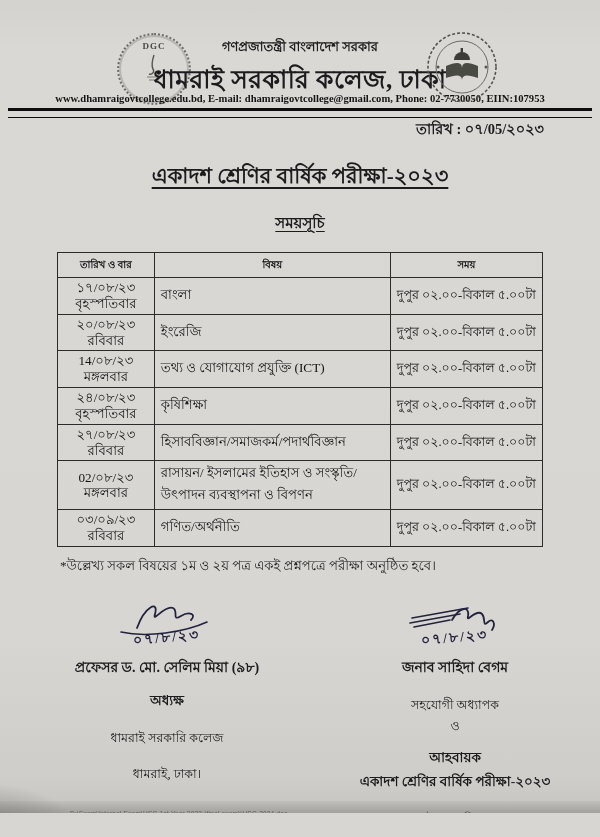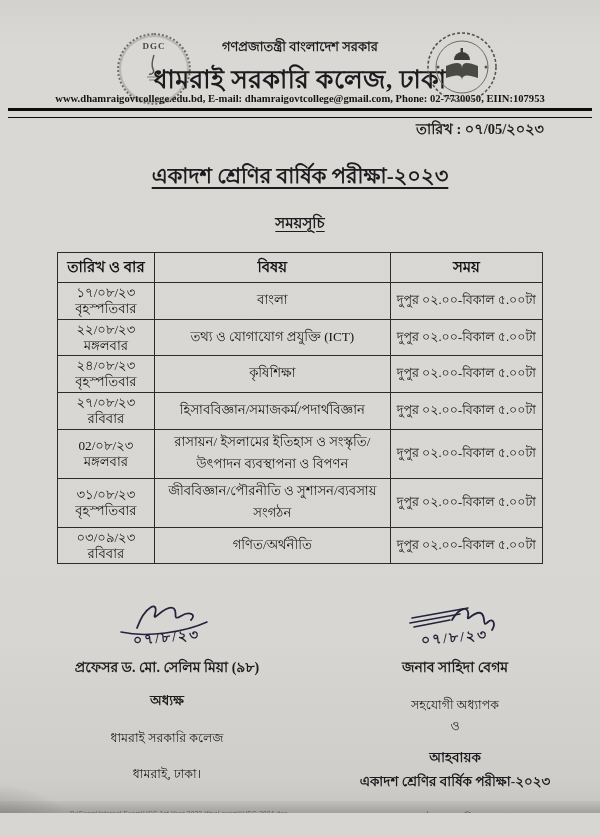--- a/index.html
+++ b/index.html
@@ -31,23 +31,23 @@
   .seal-right{position:absolute;left:424px;top:30px;width:76px;height:74px;}
   
   .doc-title{position:absolute;top:160px;left:0;width:100%;text-align:center;font-size:21px;font-weight:bold;}
   .doc-title span{text-decoration:underline;text-underline-offset:4px;}
   .doc-subtitle{position:absolute;top:211px;left:0;width:100%;text-align:center;font-size:15px;font-weight:bold;}
   .doc-subtitle span{text-decoration:underline;text-underline-offset:3px;}
   
   table.schedule{position:absolute;top:252px;left:57px;width:486px;border-collapse:collapse;
     font-size:13.2px;color:#141416;}
   table.schedule th, table.schedule td{border:1.4px solid #2b2b2c;padding:2px 6px;}
-  table.schedule th{font-weight:bold;text-align:center;height:20px;font-size:15px;margin-top:8px;}
+  table.schedule th{font-weight:bold;text-align:center;height:20px;font-size:10px;margin-top:8px;}
   td.c-date{width:88px;text-align:center;line-height:1.2;height:31px;}
-  td.c-subj{width:252px;text-align:center;padding-left:9px;}
+  td.c-subj{width:252px;text-align:left;padding-left:9px;}
   td.c-time{width:138px;text-align:left;padding-left:8px;white-space:nowrap;font-size:12.6px;}
   
   .footnote{position:absolute;top:556px;left:60px;font-size:13.2px;}
   
   .sig-block{position:absolute;display:flex;flex-direction:column;align-items:center;}
   .sig-left{left:52px;top:598px;width:230px;}
   .sig-right{left:330px;top:600px;width:250px;}
   .sig-ink{color:#23233d;}
   .hand-date{font-size:14px;font-weight:bold;transform:rotate(-5deg);margin-top:-14px;letter-spacing:2px;color:#1f1f38;}
   .sig-name{font-size:14px;font-weight:bold;margin-top:6px;}
@@ -103,52 +103,53 @@
         <th>সময়</th>
       </tr>
     </thead>
     <tbody>
       <tr>
         <td class="c-date"><span>১৭/০৮/২৩</span><br><span>বৃহস্পতিবার</span></td>
         <td class="c-subj">বাংলা</td>
         <td class="c-time">দুপুর ০২.০০-বিকাল ৫.০০টা</td>
       </tr>
       <tr>
-        <td class="c-date"><span>২২/০৮/২৩</span><br><span>মঙ্গলবার</span></td>
+        <td class="c-date"><span>২০/০৮/২৩</span><br><span>রবিবার</span></td>
+        <td class="c-subj">ইংরেজি</td>
+        <td class="c-time">দুপুর ০২.০০-বিকাল ৫.০০টা</td>
+      </tr>
+      <tr>
+        <td class="c-date"><span>14/০৮/২৩</span><br><span>মঙ্গলবার</span></td>
         <td class="c-subj">তথ্য ও যোগাযোগ প্রযুক্তি (ICT)</td>
         <td class="c-time">দুপুর ০২.০০-বিকাল ৫.০০টা</td>
       </tr>
       <tr>
         <td class="c-date"><span>২৪/০৮/২৩</span><br><span>বৃহস্পতিবার</span></td>
         <td class="c-subj">কৃষিশিক্ষা</td>
         <td class="c-time">দুপুর ০২.০০-বিকাল ৫.০০টা</td>
       </tr>
       <tr>
         <td class="c-date"><span>২৭/০৮/২৩</span><br><span>রবিবার</span></td>
         <td class="c-subj">হিসাববিজ্ঞান/সমাজকর্ম/পদার্থবিজ্ঞান</td>
         <td class="c-time">দুপুর ০২.০০-বিকাল ৫.০০টা</td>
       </tr>
       <tr>
         <td class="c-date"><span>02/০৮/২৩</span><br><span>মঙ্গলবার</span></td>
         <td class="c-subj">রাসায়ন/ ইসলামের ইতিহাস ও সংস্কৃতি/উৎপাদন ব্যবস্থাপনা ও বিপণন</td>
         <td class="c-time">দুপুর ০২.০০-বিকাল ৫.০০টা</td>
       </tr>
       <tr>
-        <td class="c-date"><span>৩১/০৮/২৩</span><br><span>বৃহস্পতিবার</span></td>
-        <td class="c-subj">জীববিজ্ঞান/পৌরনীতি ও সুশাসন/ব্যবসায় সংগঠন</td>
-        <td class="c-time">দুপুর ০২.০০-বিকাল ৫.০০টা</td>
-      </tr>
-      <tr>
         <td class="c-date"><span>০৩/০৯/২৩</span><br><span>রবিবার</span></td>
         <td class="c-subj">গণিত/অর্থনীতি</td>
         <td class="c-time">দুপুর ০২.০০-বিকাল ৫.০০টা</td>
       </tr>
     </tbody>
   </table>
 
+  <div class="footnote">*উল্লেখ্য সকল বিষয়ের ১ম ও ২য় পত্র একই প্রশ্নপত্রে পরীক্ষা অনুষ্ঠিত হবে।</div>
 
   <div class="sig-block sig-left">
     <svg width="120" height="42" viewBox="0 0 120 42" class="sig-ink">
       <path d="M30 30 C38 8 52 2 48 16 C45 26 58 6 66 10 C72 13 64 24 74 18 C82 13 90 16 84 22" fill="none" stroke="#23233d" stroke-width="1.8" stroke-linecap="round"></path>
       <path d="M14 34 C40 40 78 34 100 24" fill="none" stroke="#23233d" stroke-width="1.6" stroke-linecap="round"></path>
     </svg>
     <div class="hand-date">০৭/৮/২৩</div>
     <div class="sig-name">প্রফেসর ড. মো. সেলিম মিয়া (৯৮)</div>
     <div class="sig-role">অধ্যক্ষ</div>
     <div class="sig-sub">ধামরাই সরকারি কলেজ</div>

